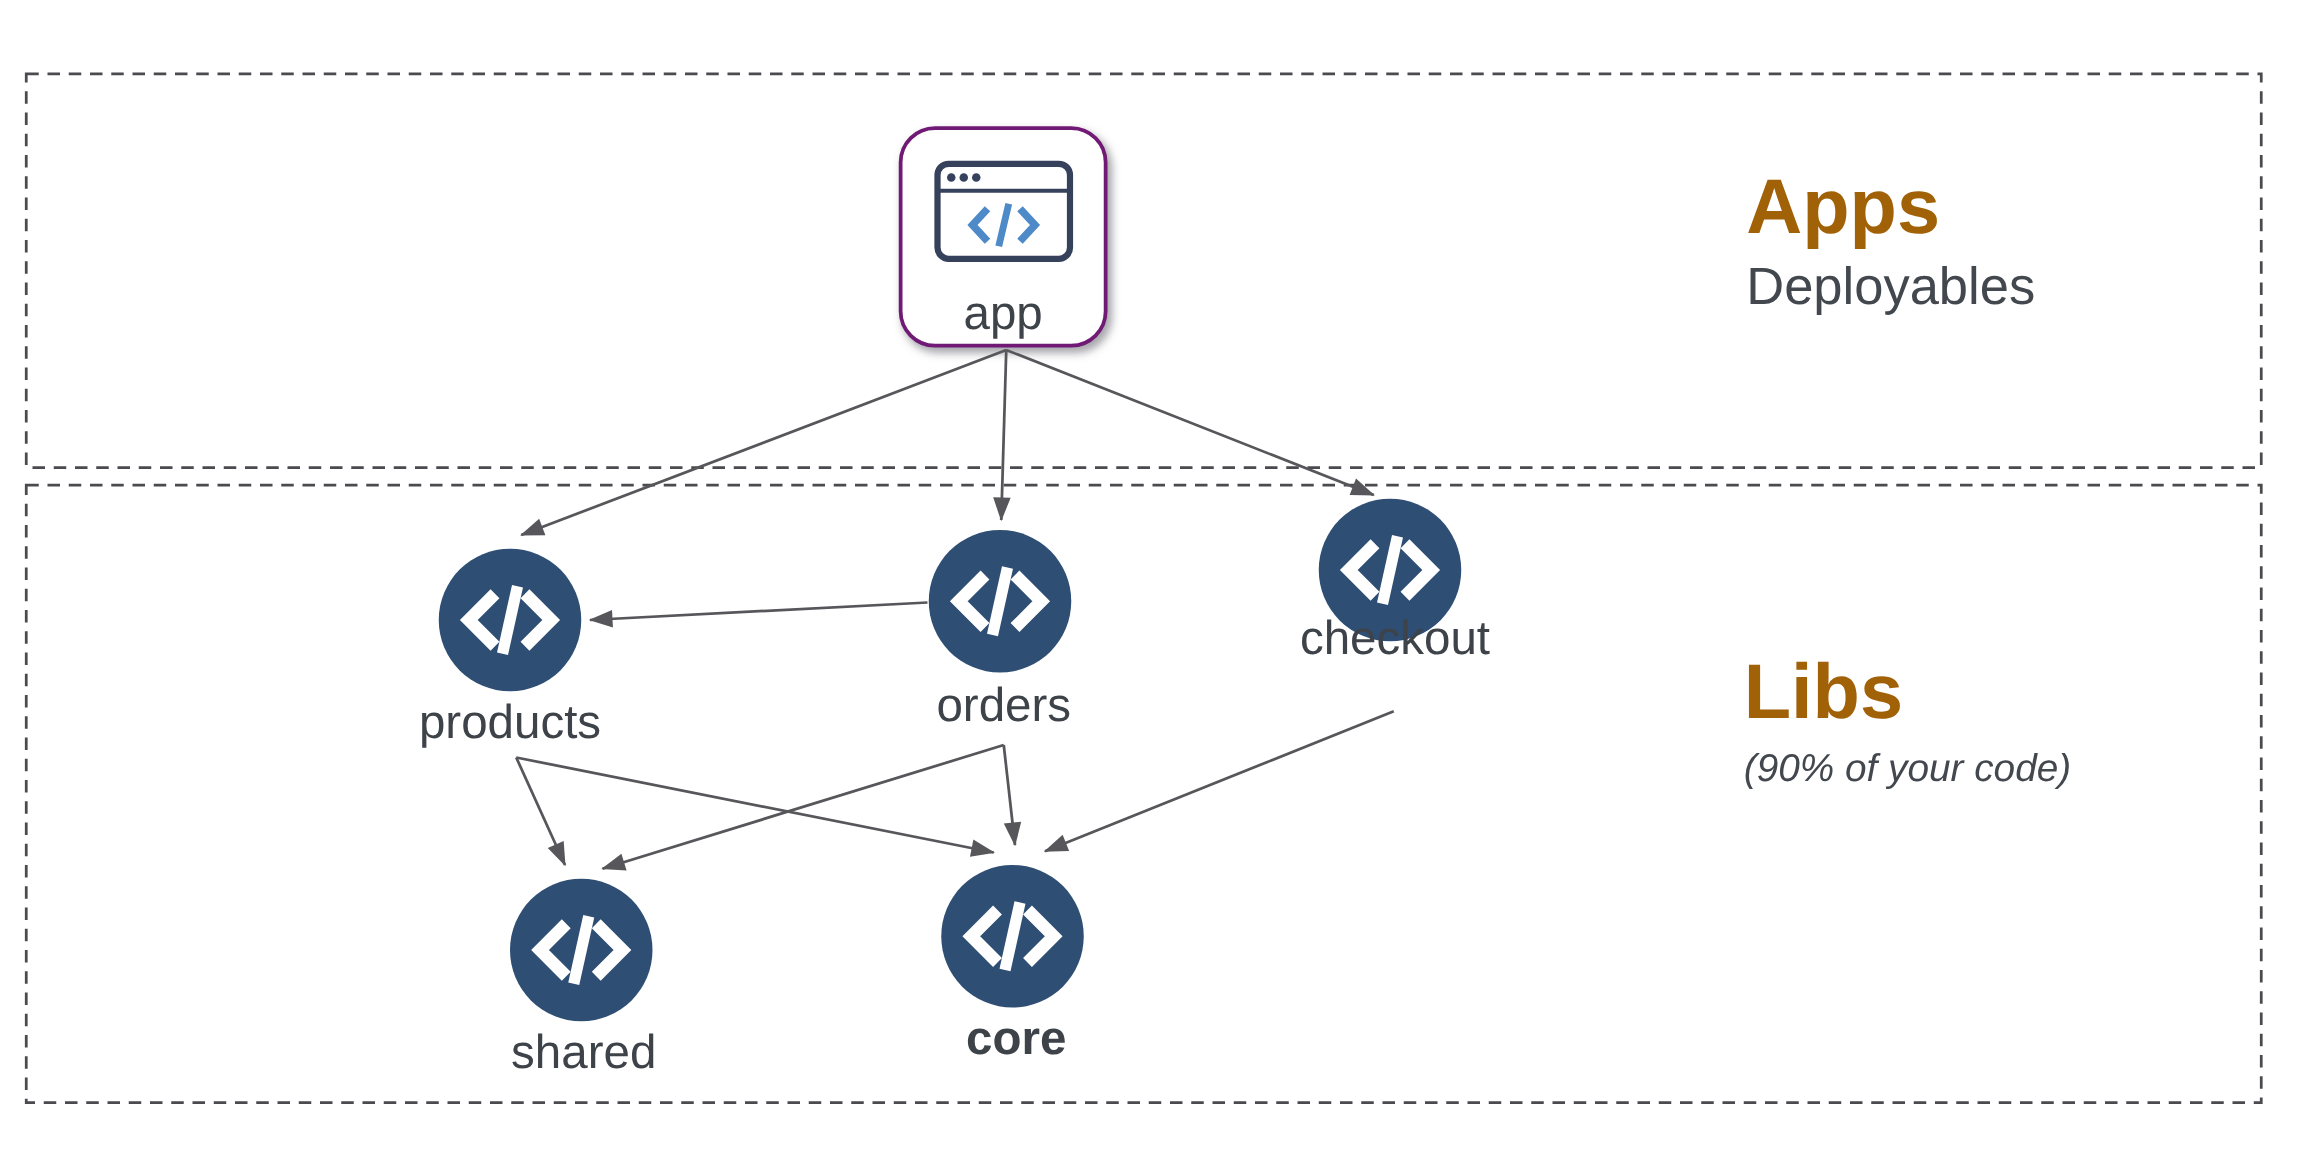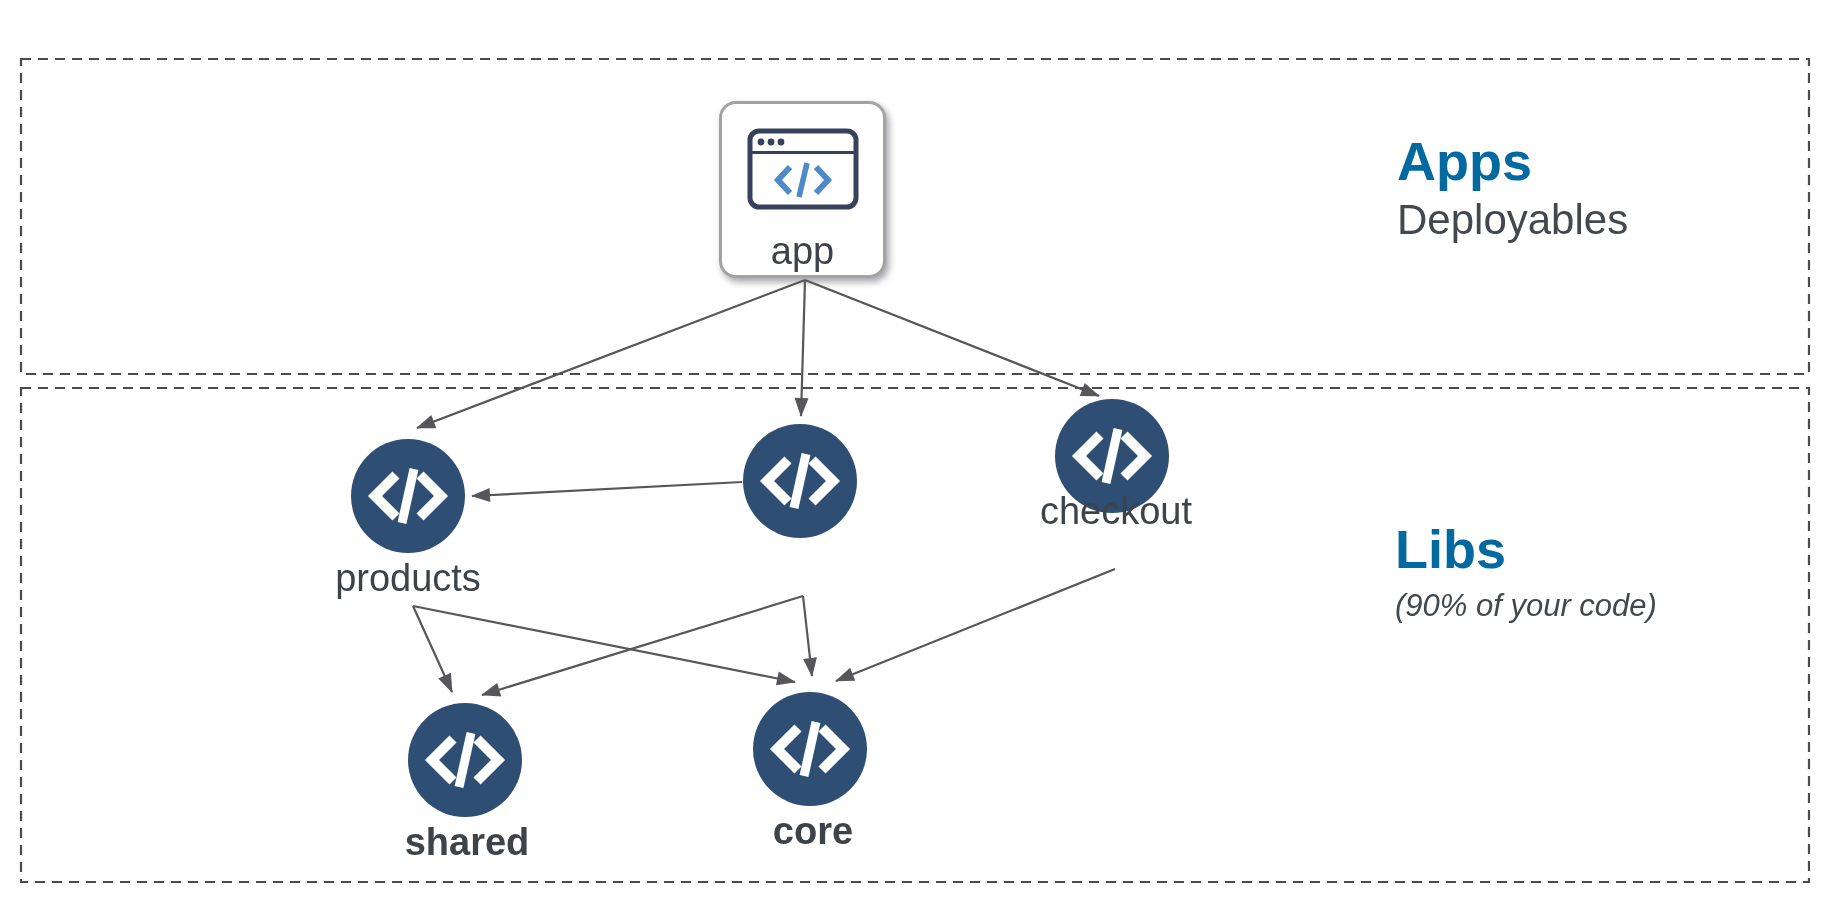--- a/index.html
+++ b/index.html
@@ -15,22 +15,22 @@
     position: absolute;
     left: 0; top: 0;
     width: 1838px; height: 920px;
   }
   
   .app-node {
     position: absolute;
     left: 719px; top: 101px;
     width: 167px; height: 177px;
     background: #ffffff;
-    border: 3px solid #a3a3a3;
-    border-radius: 17px;
+    border: 3px solid #701a75;
+    border-radius: 29px;
     box-shadow: 3px 4px 7px rgba(90,90,100,0.55);
     box-sizing: border-box;
   }
   .app-node .browser-icon {
     position: absolute;
     left: 25px; top: 24px;
     width: 112px; height: 82px;
   }
   .app-node .app-label {
     position: absolute;
@@ -63,30 +63,30 @@
   }
   
   #node-products { left: 351px; top: 439px; }
   #node-orders   { left: 743px; top: 424px; }
   #node-checkout { left: 1055px; top: 399px; }
   #node-shared   { left: 408px; top: 703px; }
   #node-core     { left: 753px; top: 692px; }
   #label-products { left: 288px; top: 558px; }
   #label-orders   { left: 683px; top: 545px; }
   #label-checkout { left: 996px; top: 491px; }
-  #label-shared   { left: 347px; top: 822px; font-weight: bold; }
+  #label-shared   { left: 347px; top: 822px; }
   #label-core     { left: 693px; top: 811px; font-weight: bold; }
   
   .region-label { position: absolute; }
   #apps-label { left: 1397px; top: 130px; }
   #libs-label { left: 1395px; top: 518px; }
   .region-title {
-    font-size: 54px;
+    font-size: 62px;
     font-weight: 700;
-    color: #0369a1;
+    color: #a16207;
     line-height: 1.15;
   }
   .region-subtitle {
     font-size: 42px;
     font-weight: 400;
     color: #43484f;
     line-height: 1.15;
     margin-top: 4px;
   }
   #libs-label .region-subtitle { font-size: 31px; margin-top: 8px; font-style: italic; }
@@ -148,20 +148,21 @@
 
   <div class="lib-node" id="node-orders">
     <svg viewBox="0 0 114 114">
       <g stroke="#ffffff" fill="none" stroke-width="10">
         <polyline points="45,36 24,57 45,78"></polyline>
         <polyline points="69,36 90,57 69,78"></polyline>
         <line x1="63" y1="30" x2="51" y2="84" stroke-width="9"></line>
       </g>
     </svg>
   </div>
+  <div class="node-label" id="label-orders">orders</div>
 
   <div class="lib-node" id="node-checkout">
     <svg viewBox="0 0 114 114">
       <g stroke="#ffffff" fill="none" stroke-width="10">
         <polyline points="45,36 24,57 45,78"></polyline>
         <polyline points="69,36 90,57 69,78"></polyline>
         <line x1="63" y1="30" x2="51" y2="84" stroke-width="9"></line>
       </g>
     </svg>
   </div>

